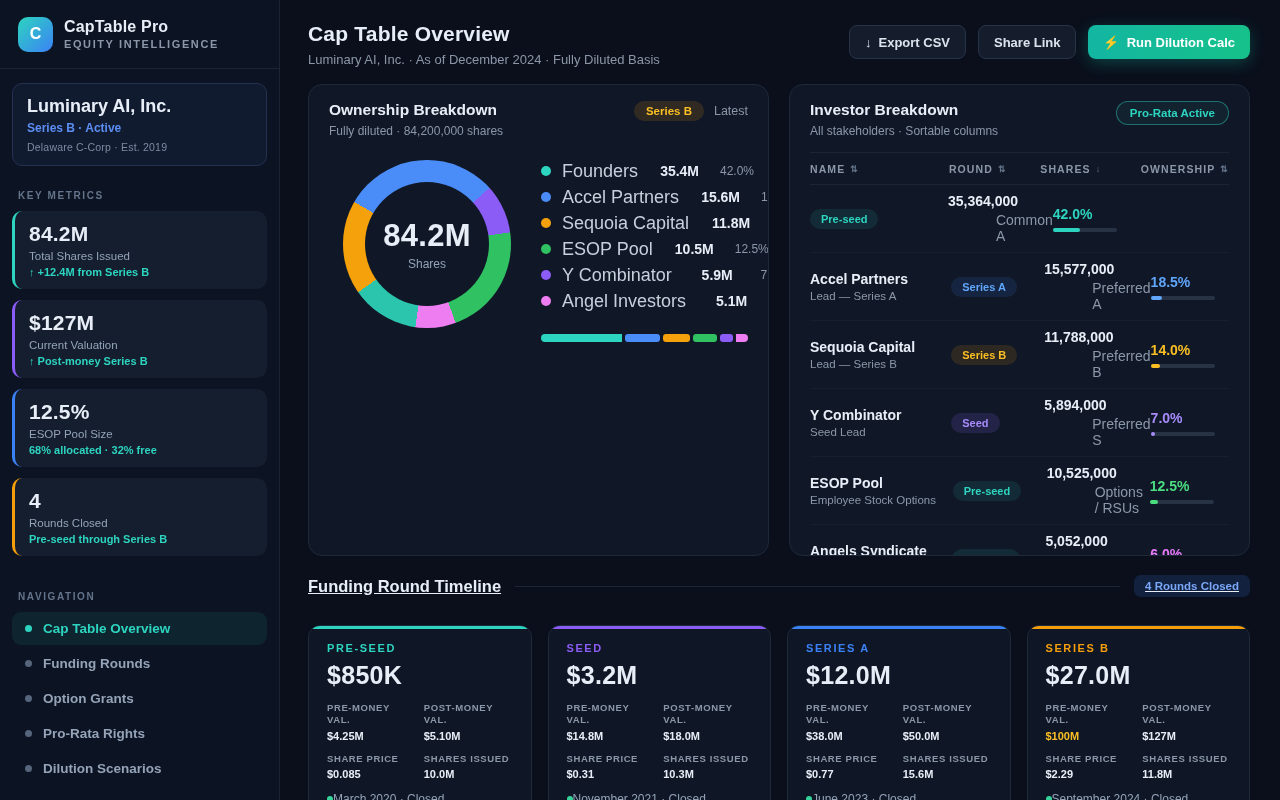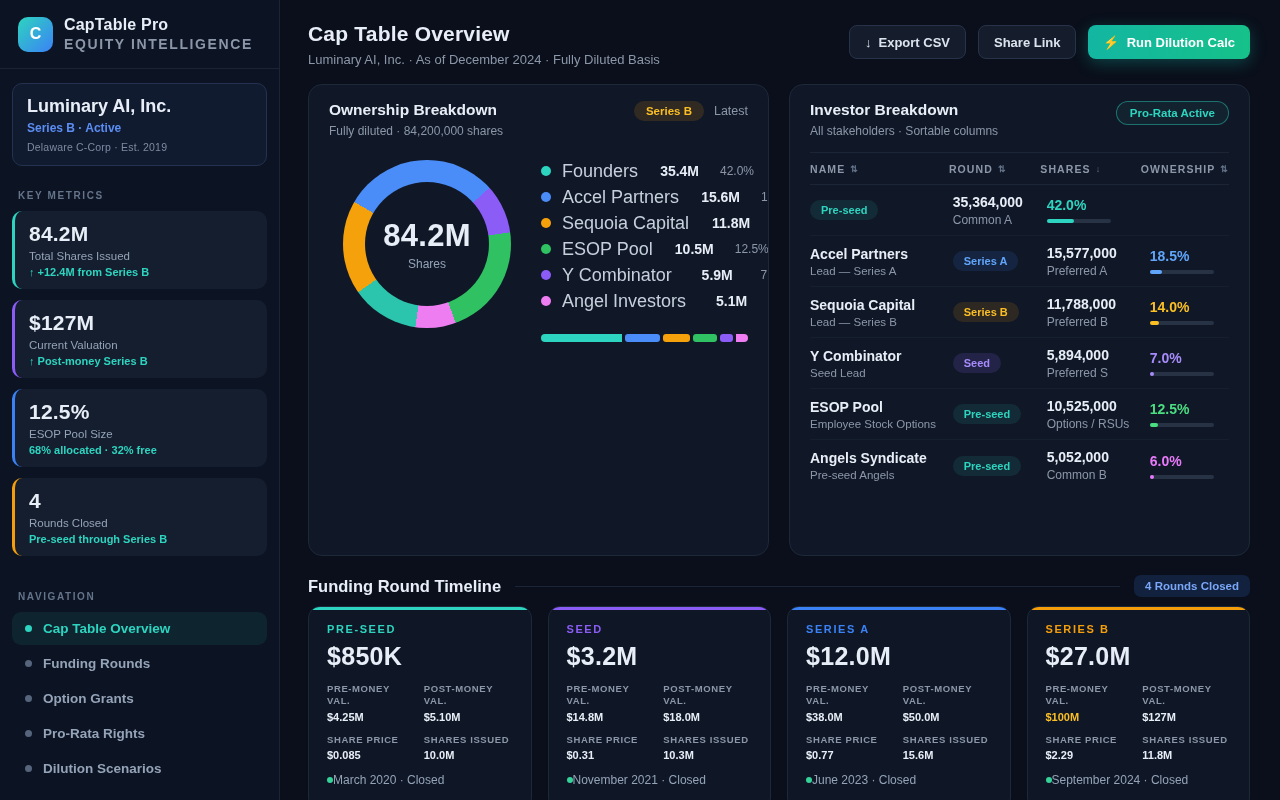--- a/index.html
+++ b/index.html
@@ -5,21 +5,21 @@
   *{margin:0;padding:0;box-sizing:border-box;}
   html,body{width:1280px;height:800px;overflow:hidden;background:#0a0f1b;}
   body{font-family:"Liberation Sans",sans-serif;color:#e8eef7;}
   .app{display:flex;width:1280px;height:800px;}
 
   
   .sidebar{width:280px;min-width:280px;background:#0c1322;border-right:1px solid #1b2434;display:flex;flex-direction:column;padding:0 12px;}
   .side-head{display:flex;align-items:center;gap:11px;height:69px;margin:0 -12px;padding:0 18px;border-bottom:1px solid #1b2434;}
   .logo-badge{width:35px;height:35px;border-radius:10px;background:linear-gradient(135deg,#2dd4bf,#3b82f6);display:flex;align-items:center;justify-content:center;font-weight:800;font-size:16px;color:#fff;}
   .logo-name{font-size:16px;font-weight:800;letter-spacing:.2px;}
-  .logo-tag{font-size:14px;letter-spacing:1.6px;color:#8b97a8;font-weight:600;margin-top:2px;}
+  .logo-tag{font-size:11px;letter-spacing:1.6px;color:#8b97a8;font-weight:600;margin-top:2px;}
   .company-card{margin-top:14px;background:#111b30;border:1px solid #243150;border-radius:10px;padding:12px 14px;}
   .company-name{font-size:18px;font-weight:800;}
   .company-stage{font-size:12px;font-weight:700;color:#5b8df2;margin-top:4px;}
   .company-meta{font-size:10.5px;color:#7e8aa0;margin-top:6px;letter-spacing:.2px;}
   .side-label{font-size:10px;font-weight:700;letter-spacing:1.6px;color:#64748b;margin:24px 6px 10px;}
   .metric-card{background:#141e2e;border-radius:10px;border-left:3px solid #2dd4bf;padding:11px 14px;margin-bottom:11px;}
   .metric-value{font-size:21px;font-weight:800;letter-spacing:.2px;}
   .metric-label{font-size:11.5px;color:#94a3b8;margin-top:4px;}
   .metric-sub{font-size:11px;font-weight:700;color:#2dd4bf;margin-top:4px;}
   .nav-item{display:flex;align-items:center;gap:11px;padding:9px 13px;border-radius:9px;font-size:13.5px;font-weight:600;color:#94a3b8;margin-bottom:2px;cursor:pointer;}
@@ -70,27 +70,27 @@
   
   .t-head{display:grid;grid-template-columns:1.55fr 1.02fr 1.12fr .86fr;margin-top:14px;padding:10px 0 9px;border-top:1px solid #1b2535;border-bottom:1px solid #1b2535;color:#8b97a8;font-size:10.5px;font-weight:700;letter-spacing:1.1px;}
   .th{display:flex;align-items:center;gap:5px;cursor:pointer;}
   .sort-glyph{font-size:9px;color:#64748b;}
   .t-row{display:grid;grid-template-columns:1.55fr 1.02fr 1.12fr .86fr;align-items:center;padding:8px 0;border-bottom:1px solid #151f2e;min-height:51px;}
   .t-row:last-child{border-bottom:none;}
   .r-name{font-size:14px;font-weight:800;}
   .r-role{font-size:11.5px;color:#8b97a8;margin-top:3px;}
   .r-badge{display:inline-block;padding:4px 11px;border-radius:99px;font-size:11px;font-weight:700;}
   .r-shares{font-size:14px;font-weight:800;}
-  .r-class{font-size:12px;color:#8b97a8;margin-top:3px;}
+  .r-class{font-size:14px;color:#8b97a8;margin-top:3px;margin-left:48px;}
   .r-pct{font-size:14px;font-weight:800;}
   .track{width:64px;height:4px;background:#273244;border-radius:99px;margin-top:6px;}
   .fill{height:100%;border-radius:99px;width:calc(var(--w,0)*1%);}
 
   
-  .tl-head{display:flex;align-items:center;gap:14px;margin:19px 0 9px;}
+  .tl-head{display:flex;align-items:center;gap:14px;margin:19px 0 28px;text-decoration:underline;}
   .tl-title{font-size:16.5px;font-weight:800;white-space:nowrap;}
   .tl-line{flex:1;height:1px;background:#1b2535;}
   .tl-badge{background:rgba(59,130,246,.16);color:#7aa7f8;font-size:11.5px;font-weight:700;padding:5px 11px;border-radius:7px;white-space:nowrap;}
   .rounds{display:grid;grid-template-columns:repeat(4,1fr);gap:16px;}
   .round-card{position:relative;background:#0f1726;border:1px solid #1d2839;border-radius:12px;height:204px;padding:16px 18px 0;overflow:hidden;}
   .r-accent{position:absolute;top:0;left:0;right:0;height:3px;}
   .r-stage{font-size:11px;font-weight:800;letter-spacing:1.6px;}
   .r-amount{font-size:25px;font-weight:800;margin:7px 0 12px;letter-spacing:.3px;}
   .r-stats{display:grid;grid-template-columns:1fr 1fr;column-gap:8px;row-gap:11px;}
   .s-label{font-size:9.5px;font-weight:700;letter-spacing:.6px;color:#8b97a8;line-height:1.3;}

